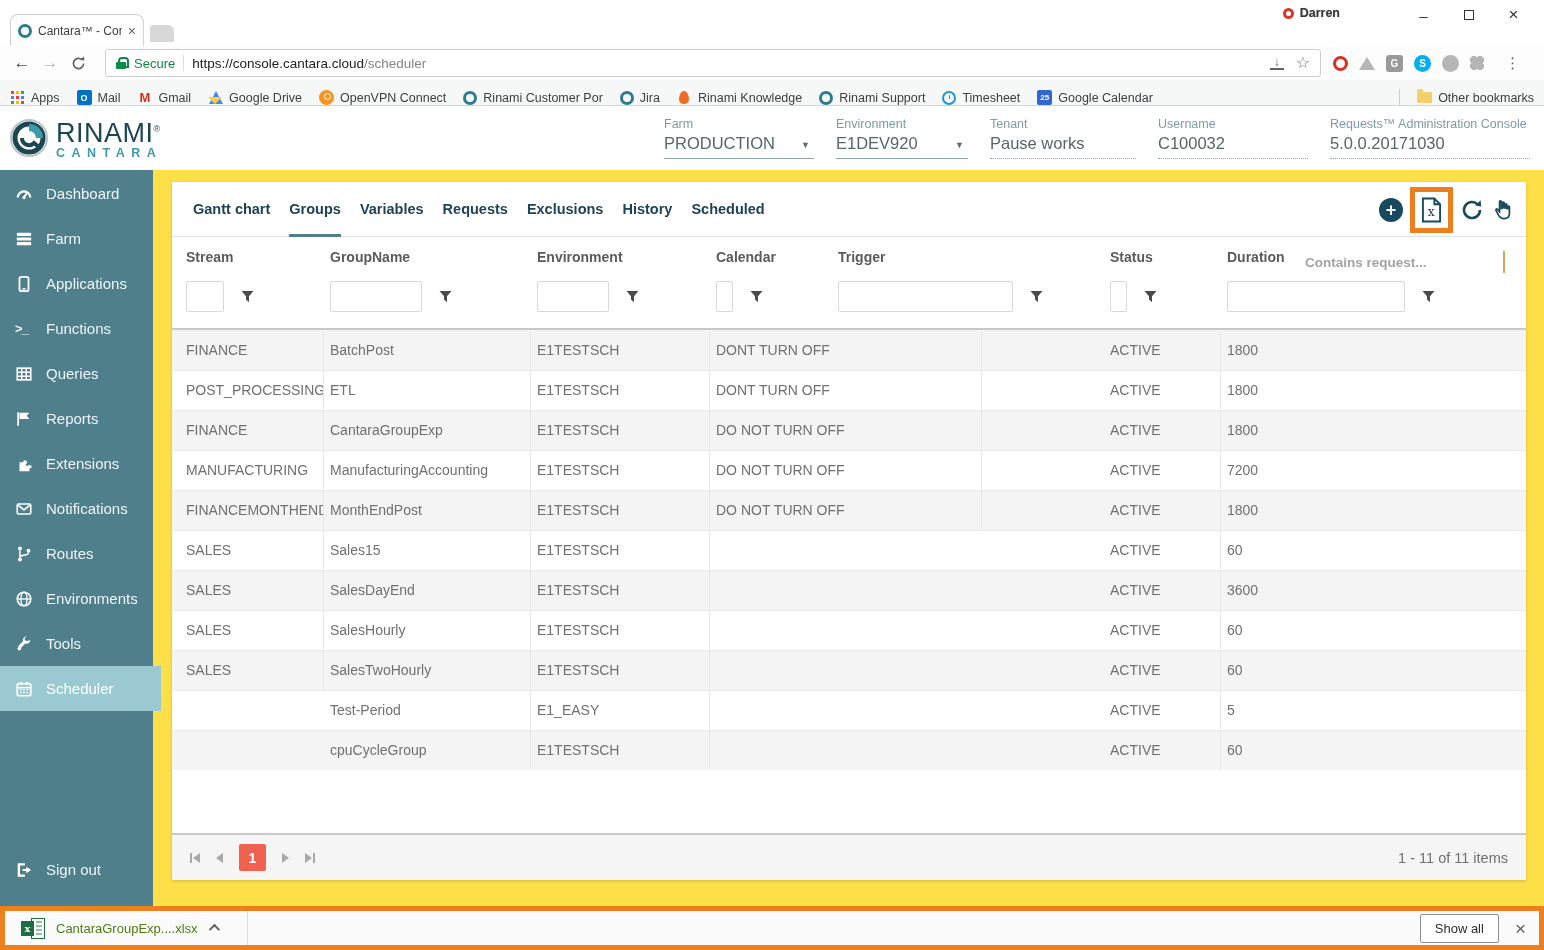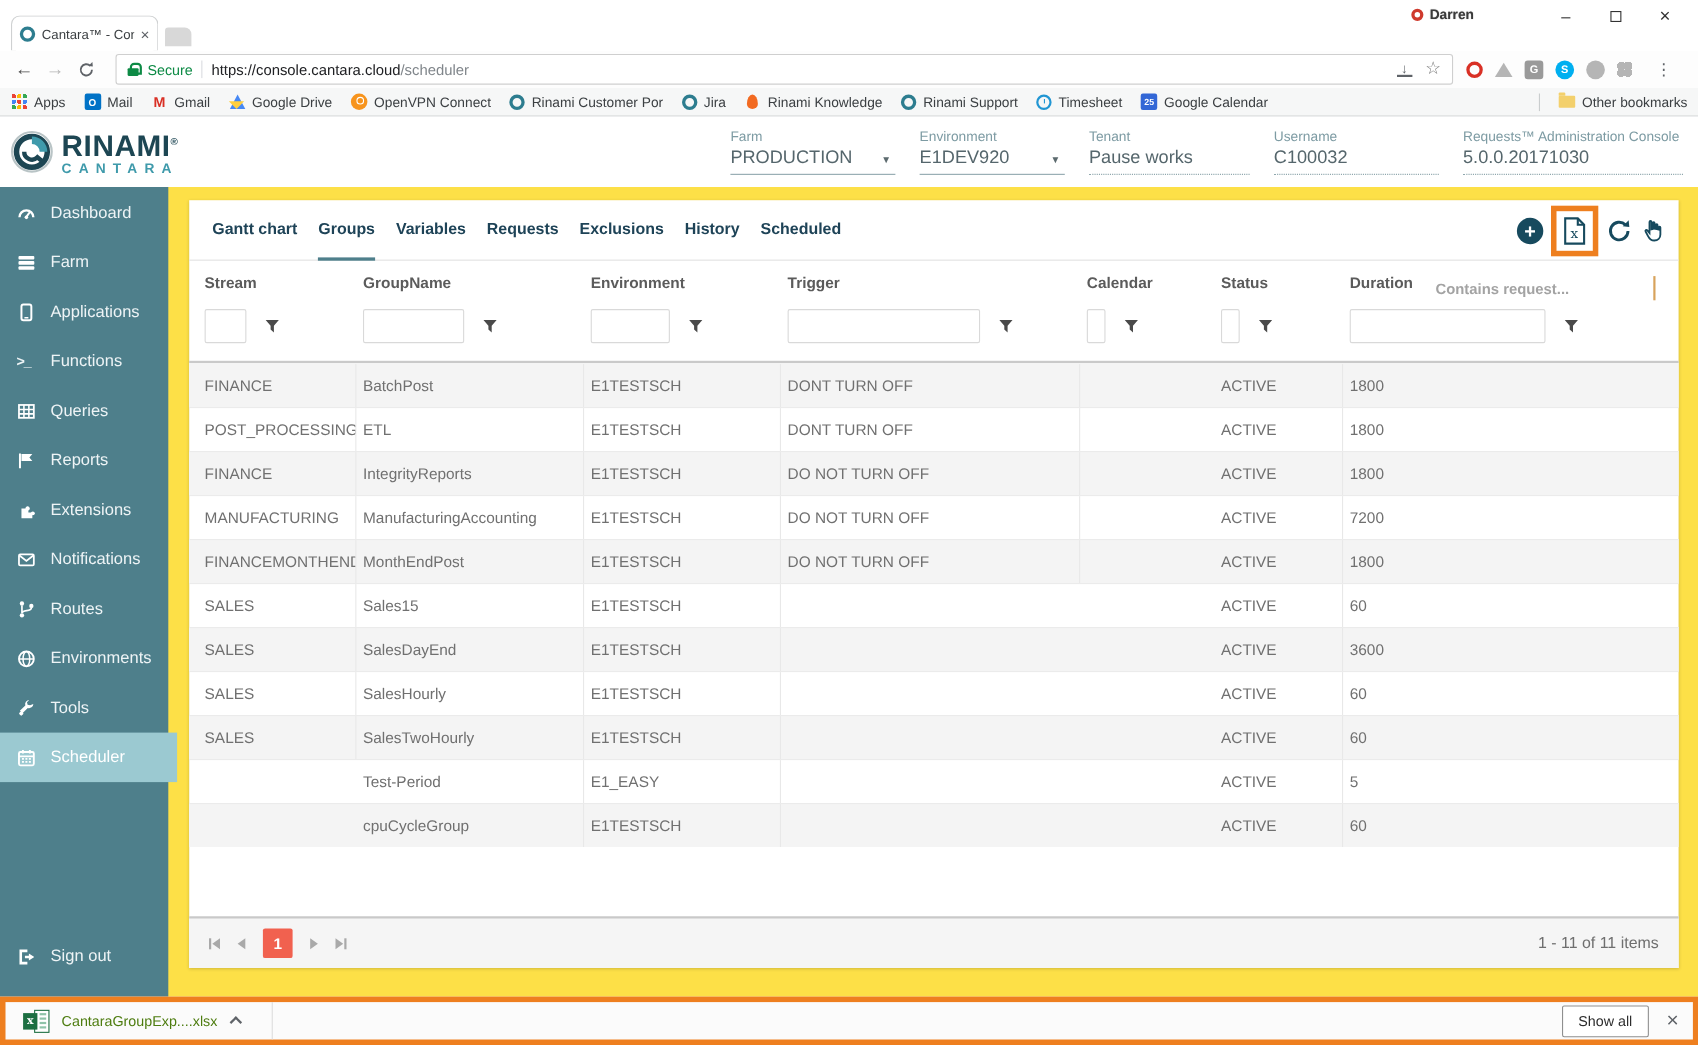--- a/index.html
+++ b/index.html
@@ -44,21 +44,21 @@
   .ext-row { display:flex; align-items:center; gap:11px; margin-left:12px; }
   .ext { width:17px; height:17px; display:grid; place-items:center; font-size:10px; font-weight:bold; color:#fff; }
   .ext-ring { width:15px; height:15px; border:3.5px solid #d93025; border-radius:50%; }
   .ext-tri { width:0; height:0; border-left:8px solid transparent; border-right:8px solid transparent; border-bottom:13px solid #b5b5b5; }
   .ext-g { background:#9a9a9a; border-radius:3px; }
   .ext-skype { background:#00aff0; border-radius:50%; }
   .ext-circle { background:#b5b5b5; border-radius:50%; }
   .ext-clover { width:14px; height:14px; background:radial-gradient(circle 4px at 4px 4px,#b5b5b5 99%,transparent),radial-gradient(circle 4px at 10px 4px,#b5b5b5 99%,transparent),radial-gradient(circle 4px at 4px 10px,#b5b5b5 99%,transparent),radial-gradient(circle 4px at 10px 10px,#b5b5b5 99%,transparent); }
   .menu-dots { font-size:15px; color:#5f6368; margin-left:10px; letter-spacing:0; }
 
-  .bookmarks { height:26px; background:#f6f7f7; border-bottom:1px solid #cfd3d4; display:flex; align-items:center; padding:0 10px; gap:17px; font-size:12.5px; color:#3c4043; }
+  .bookmarks { height:26px; background:#f6f7f7; border-bottom:1px solid #cfd3d4; display:flex; align-items:flex-end; padding:0 10px; gap:17px; font-size:12.5px; color:#3c4043; }
   .bm { display:flex; align-items:center; gap:6px; white-space:nowrap; }
   .bm-ic { width:15px; height:15px; flex:none; display:grid; place-items:center; font-size:9px; font-weight:bold; color:#fff; }
   .ic-apps { background:
       radial-gradient(circle 2px at 2.5px 2.5px,#ea4335 99%,transparent), radial-gradient(circle 2px at 7.5px 2.5px,#fbbc05 99%,transparent), radial-gradient(circle 2px at 12.5px 2.5px,#34a853 99%,transparent),
       radial-gradient(circle 2px at 2.5px 7.5px,#4285f4 99%,transparent), radial-gradient(circle 2px at 7.5px 7.5px,#ea4335 99%,transparent), radial-gradient(circle 2px at 12.5px 7.5px,#4285f4 99%,transparent),
       radial-gradient(circle 2px at 2.5px 12.5px,#34a853 99%,transparent), radial-gradient(circle 2px at 7.5px 12.5px,#fbbc05 99%,transparent), radial-gradient(circle 2px at 12.5px 12.5px,#ea4335 99%,transparent); }
   .ic-outlook { background:#0072c6; border-radius:2px; }
   .ic-gmail { color:#d93025; font-size:13px; font-weight:bold; }
   .ic-drive { width:0; height:0; border-left:7.5px solid transparent; border-right:7.5px solid transparent; border-bottom:13px solid #4688f4; position:relative; }
   .ic-drive::after { content:""; position:absolute; left:-7.5px; top:6px; width:0; height:0; border-left:7.5px solid transparent; border-right:7.5px solid transparent; border-top:7px solid #ffcf3e; }
@@ -70,21 +70,21 @@
   .ic-clock::after { content:""; position:absolute; left:4.5px; top:2px; width:1.5px; height:4px; background:#2196d3; }
   .ic-cal25 { background:#3367d6; border-radius:2px; font-size:8px; }
   .bm-spacer { flex:1; }
   .bm-sep { width:1px; height:16px; background:#c9cdce; }
   .ic-folder { width:15px; height:11px; background:#f3d06c; border-radius:1px; position:relative; }
   .ic-folder::before { content:""; position:absolute; top:-3px; left:0; width:6px; height:3px; background:#f3d06c; border-radius:1px 1px 0 0; }
 
   
   .app-header { height:64px; background:#fff; position:relative; }
   .logo { position:absolute; left:8px; top:10px; display:flex; align-items:center; gap:6px; }
-  .logo-text .l1 { font-size:27px; font-weight:bold; color:#1d4653; letter-spacing:.5px; line-height:26px; }
+  .logo-text .l1 { font-size:27px; font-weight:normal; color:#1d4653; letter-spacing:.5px; line-height:26px; }
   .logo-text .l1 sup { font-size:9px; }
   .logo-text .l2 { font-size:12.5px; font-weight:bold; color:#3f9aab; letter-spacing:6.5px; }
   .hdr-fields { position:absolute; right:14px; top:11px; display:flex; gap:22px; }
   .hf { padding-bottom:5px; position:relative; }
   .hf .hf-label { font-size:12.5px; color:#7d9ba3; margin-bottom:3px; }
   .hf .hf-value { font-size:16.5px; color:#55666c; white-space:nowrap; }
   .hf.dd { border-bottom:1px solid #8fa7ad; }
   .hf.plain { border-bottom:1px dotted #8fa7ad; }
   .hf .dd-arrow { position:absolute; right:4px; bottom:8px; font-size:9px; color:#5c6a6e; }
   .hf-farm { width:150px; } .hf-env { width:132px; } .hf-tenant { width:146px; } .hf-user { width:150px; } .hf-console { width:200px; }
@@ -460,33 +460,33 @@
         </div>
         <div class="gh-col w3">
           <div class="gh-label">Environment</div>
           <div class="gh-filter">
             <input class="flt-input fi3" style="">
             <svg class="funnel" viewBox="0 0 13 13">
                 <path d="M0.5 1h12L8 6.2v6L5 9.5V6.2z" fill="#4a4a4a"></path>
               </svg>
           </div>
         </div>
+        <div class="gh-col w5">
+          <div class="gh-label">Calendar</div>
+          <div class="gh-filter">
+            <input class="flt-input fi-s" style="">
+            <svg class="funnel" viewBox="0 0 13 13">
+                <path d="M0.5 1h12L8 6.2v6L5 9.5V6.2z" fill="#4a4a4a"></path>
+              </svg>
+          </div>
+        </div>
         <div class="gh-col w4">
           <div class="gh-label">Trigger</div>
           <div class="gh-filter">
             <input class="flt-input fi4" style="">
-            <svg class="funnel" viewBox="0 0 13 13">
-                <path d="M0.5 1h12L8 6.2v6L5 9.5V6.2z" fill="#4a4a4a"></path>
-              </svg>
-          </div>
-        </div>
-        <div class="gh-col w5">
-          <div class="gh-label">Calendar</div>
-          <div class="gh-filter">
-            <input class="flt-input fi-s" style="">
             <svg class="funnel" viewBox="0 0 13 13">
                 <path d="M0.5 1h12L8 6.2v6L5 9.5V6.2z" fill="#4a4a4a"></path>
               </svg>
           </div>
         </div>
         <div class="gh-col w6">
           <div class="gh-label">Status</div>
           <div class="gh-filter">
             <input class="flt-input fi-s" style="">
             <svg class="funnel" viewBox="0 0 13 13">
@@ -521,21 +521,21 @@
             <div class="g-cell w1 b">POST_PROCESSING</div>
             <div class="g-cell w2 b">ETL</div>
             <div class="g-cell w3 b">E1TESTSCH</div>
             <div class="g-cell w4 b">DONT TURN OFF</div>
             <div class="g-cell w5 b"></div>
             <div class="g-cell w6 b">ACTIVE</div>
             <div class="g-cell w7">1800</div>
           </div>
           <div class="g-row">
             <div class="g-cell w1 b">FINANCE</div>
-            <div class="g-cell w2 b">IntegrityReports</div>
+            <div class="g-cell w2 b">CantaraGroupExp</div>
             <div class="g-cell w3 b">E1TESTSCH</div>
             <div class="g-cell w4 b">DO NOT TURN OFF</div>
             <div class="g-cell w5 b"></div>
             <div class="g-cell w6 b">ACTIVE</div>
             <div class="g-cell w7">1800</div>
           </div>
           <div class="g-row">
             <div class="g-cell w1 b">MANUFACTURING</div>
             <div class="g-cell w2 b">ManufacturingAccounting</div>
             <div class="g-cell w3 b">E1TESTSCH</div>

